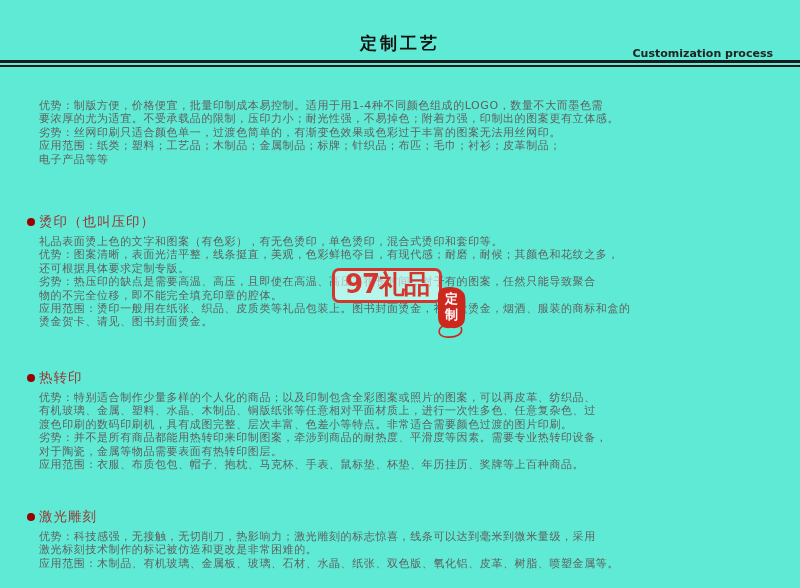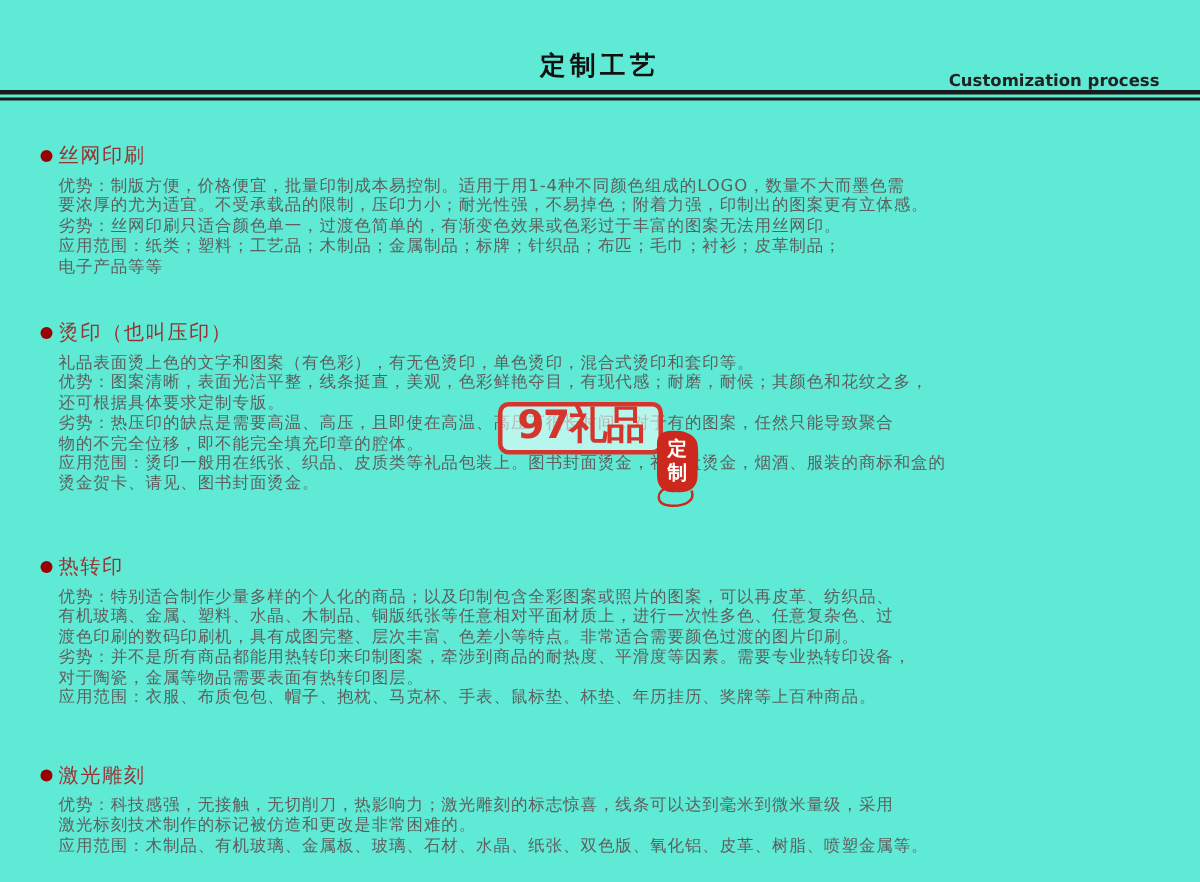--- a/index.html
+++ b/index.html
@@ -87,24 +87,20 @@
 <body>
 
 <div class="page">
 
   <div class="header-title">定制工艺</div>
   <div class="header-subtitle">Customization process</div>
   <div class="rule rule-thick"></div>
   <div class="rule rule-thin"></div>
 
   <section class="sec" style="top:95px">
-    <div class="sec-title-row">
-      <span class="bullet"></span>
-      <span class="sec-title">丝网印刷</span>
-    </div>
     <div class="sec-body">优势：制版方便，价格便宜，批量印制成本易控制。适用于用1-4种不同颜色组成的LOGO，数量不大而墨色需
 要浓厚的尤为适宜。不受承载品的限制，压印力小；耐光性强，不易掉色；附着力强，印制出的图案更有立体感。
 劣势：丝网印刷只适合颜色单一，过渡色简单的，有渐变色效果或色彩过于丰富的图案无法用丝网印。
 应用范围：纸类；塑料；工艺品；木制品；金属制品；标牌；针织品；布匹；毛巾；衬衫；皮革制品；
 电子产品等等</div>
   </section>
 
   <section class="sec" style="top:213px">
     <div class="sec-title-row">
       <span class="bullet"></span>

